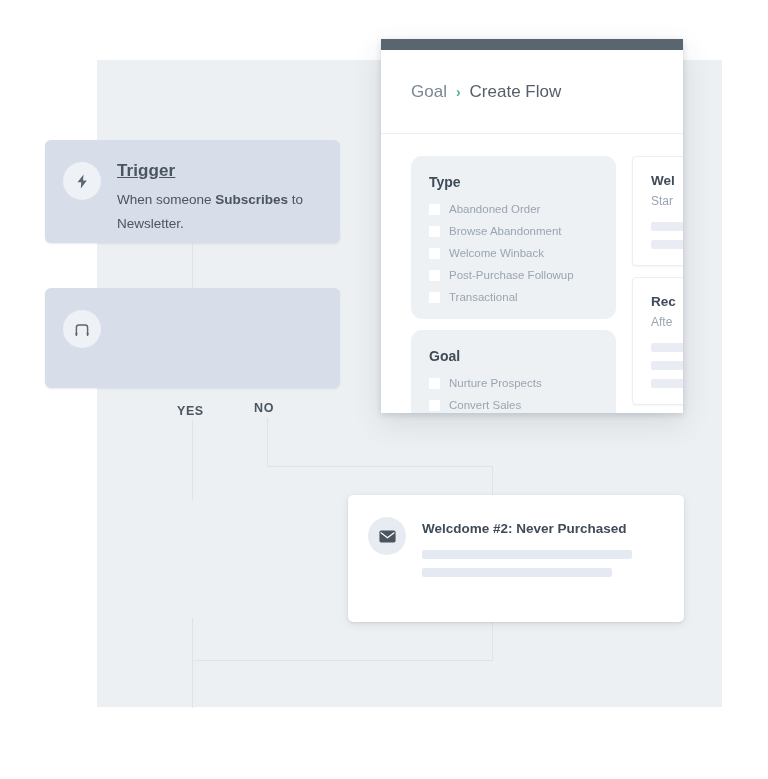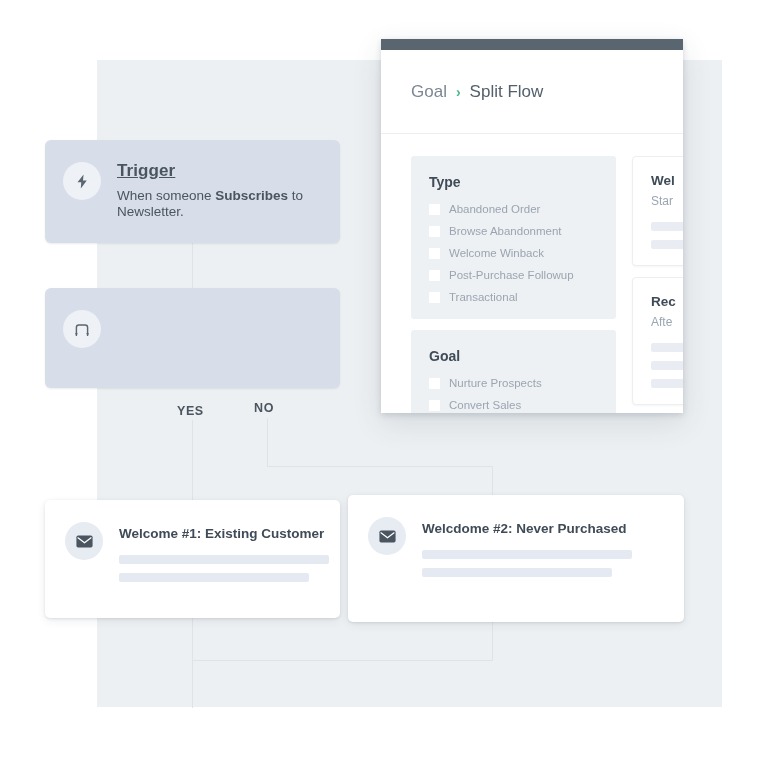--- a/index.html
+++ b/index.html
@@ -55,21 +55,21 @@
     font-size: 17px;
     font-weight: bold;
     color: #49555f;
     letter-spacing: .1px;
     margin-bottom: 7px;
     text-decoration: underline;
   }
   .flowcard .cdesc {
     font-size: 13.5px;
     color: #4a5560;
-    line-height: 16px;
+    line-height: 24px;
     max-width: 200px;
   }
   .flowcard .cdesc b { font-weight: bold; }
 
   #card-trigger { left: 45px; top: 140px; width: 295px; height: 103px; }
   #card-split   { left: 45px; top: 288px; width: 295px; height: 100px; }
 
   
   .branch-label {
     position: absolute;
@@ -145,21 +145,21 @@
   .crumb-cur { font-size: 17px; color: #54606b; }
 
   .modal-body {
     position: relative;
     padding: 22px 0 0 30px;
     display: flex;
     gap: 16px;
   }
   .panel {
     background: #eef1f4;
-    border-radius: 3px;
+    border-radius: 11px;
     padding: 18px 18px 16px 18px;
     box-sizing: border-box;
     width: 205px;
   }
   .panel h3 {
     margin: 0 0 13px 0;
     font-size: 14px;
     font-weight: bold;
     color: #3f4b57;
   }
@@ -243,54 +243,41 @@
       <svg width="18" height="16" viewBox="0 0 22 20" aria-hidden="true">
         <path d="M4 18V8a3 3 0 0 1 3-3h8a3 3 0 0 1 3 3v10" fill="none" stroke="#5b6670" stroke-width="1.8" stroke-linecap="round"></path>
         <path d="M4 18.5 2.2 15.3h3.6zM18 18.5l-1.8-3.2h3.6z" fill="#5b6670"></path>
       </svg>
     </div>
   </div>
 
   <div class="branch-label" style="left:177px; top:390px;margin-top:14px;">YES</div>
   <div class="branch-label" style="left:254px; top:401px;">NO</div>
 
-  <div class="emailcard" id="card-email1">
-    <div class="avatar">
-      <svg width="17" height="13" viewBox="0 0 20 15" aria-hidden="true">
-        <rect x="0.5" y="0.5" width="19" height="14" rx="2" fill="#4a5560"></rect>
-        <path d="M2.3 3.2 10 9l7.7-5.8" fill="none" stroke="#ffffff" stroke-width="1.5" stroke-linecap="round" stroke-linejoin="round"></path>
-      </svg>
-    </div>
-    <div class="body">
-      <div class="etitle">Welcome #1: Existing Customer</div>
-      <div class="ph w1"></div>
-      <div class="ph w2"></div>
-    </div>
-  </div>
 
   <div class="emailcard" id="card-email2">
     <div class="avatar">
       <svg width="17" height="13" viewBox="0 0 20 15" aria-hidden="true">
         <rect x="0.5" y="0.5" width="19" height="14" rx="2" fill="#4a5560"></rect>
         <path d="M2.3 3.2 10 9l7.7-5.8" fill="none" stroke="#ffffff" stroke-width="1.5" stroke-linecap="round" stroke-linejoin="round"></path>
       </svg>
     </div>
     <div class="body">
       <div class="etitle">Welcdome #2: Never Purchased</div>
       <div class="ph w1"></div>
       <div class="ph w2"></div>
     </div>
   </div>
 
   <div class="modal">
     <div class="modal-topbar"></div>
 
     <div class="modal-head">
       <div class="breadcrumb">
-        <span class="crumb">Goal</span><span class="crumb-sep">›</span><span class="crumb-cur">Split Flow</span>
+        <span class="crumb">Goal</span><span class="crumb-sep">›</span><span class="crumb-cur">Create Flow</span>
       </div>
     </div>
 
     <div class="modal-body">
 
       <div class="col-left">
 
         <div class="panel panel-type">
           <h3>Type</h3>
 

